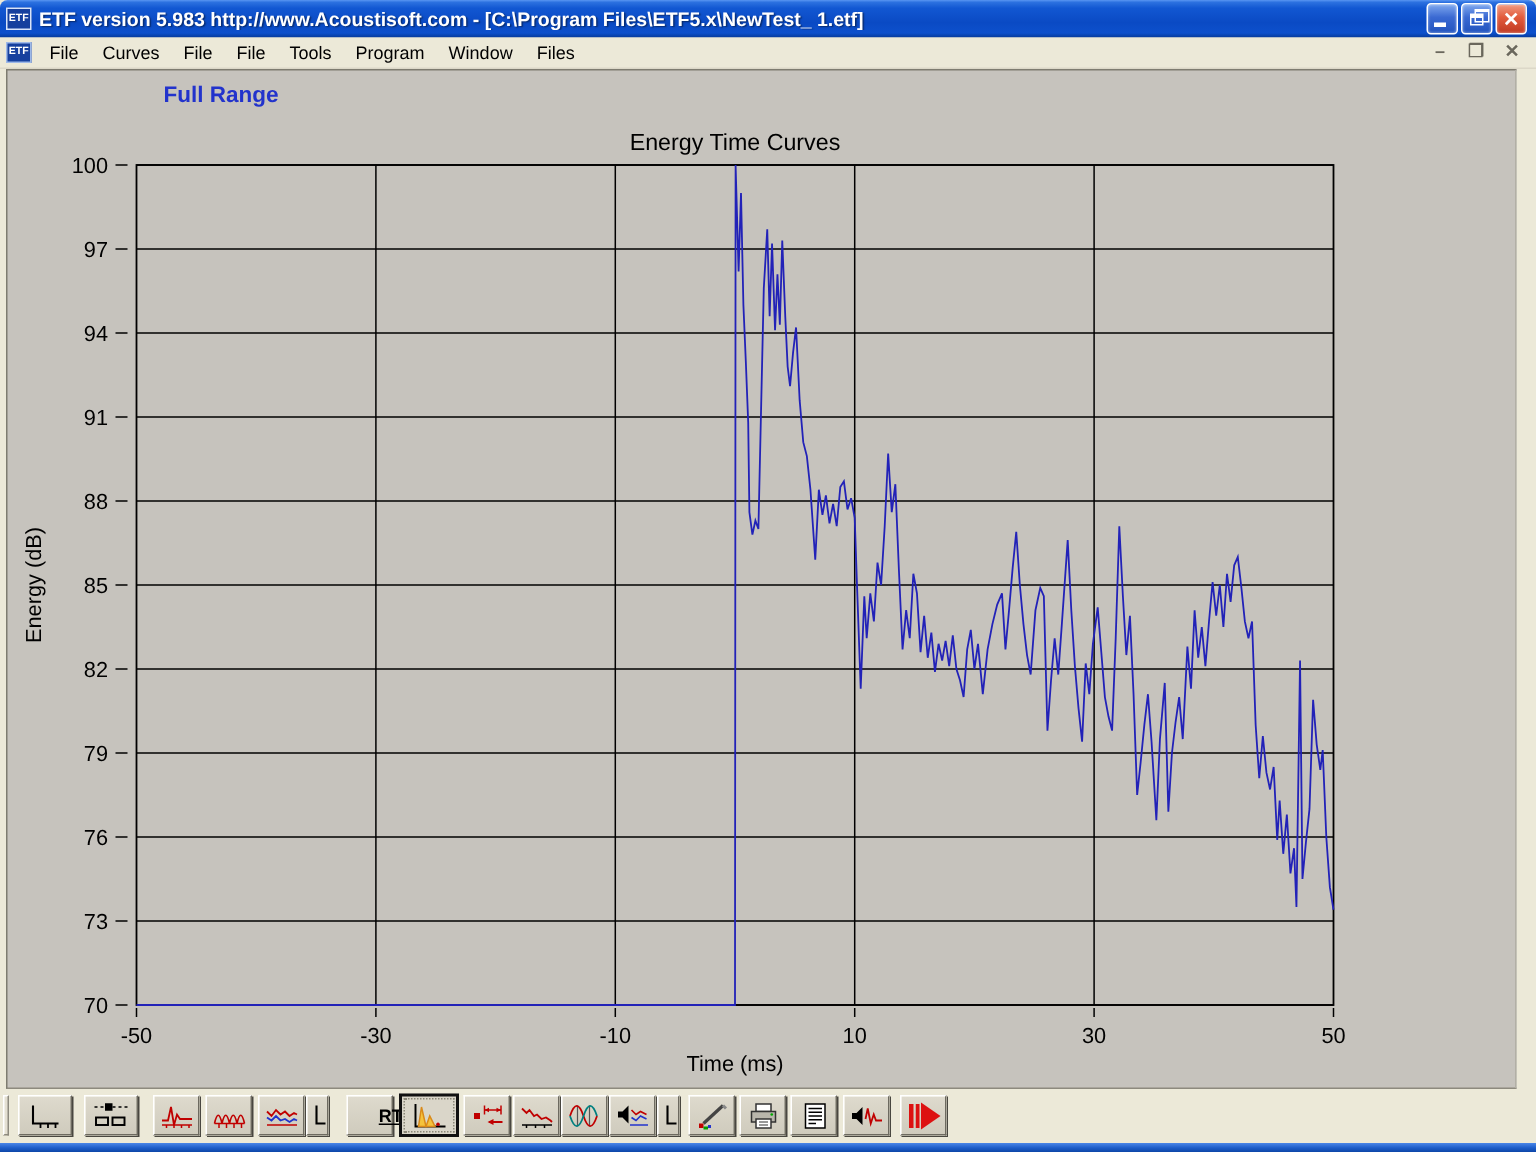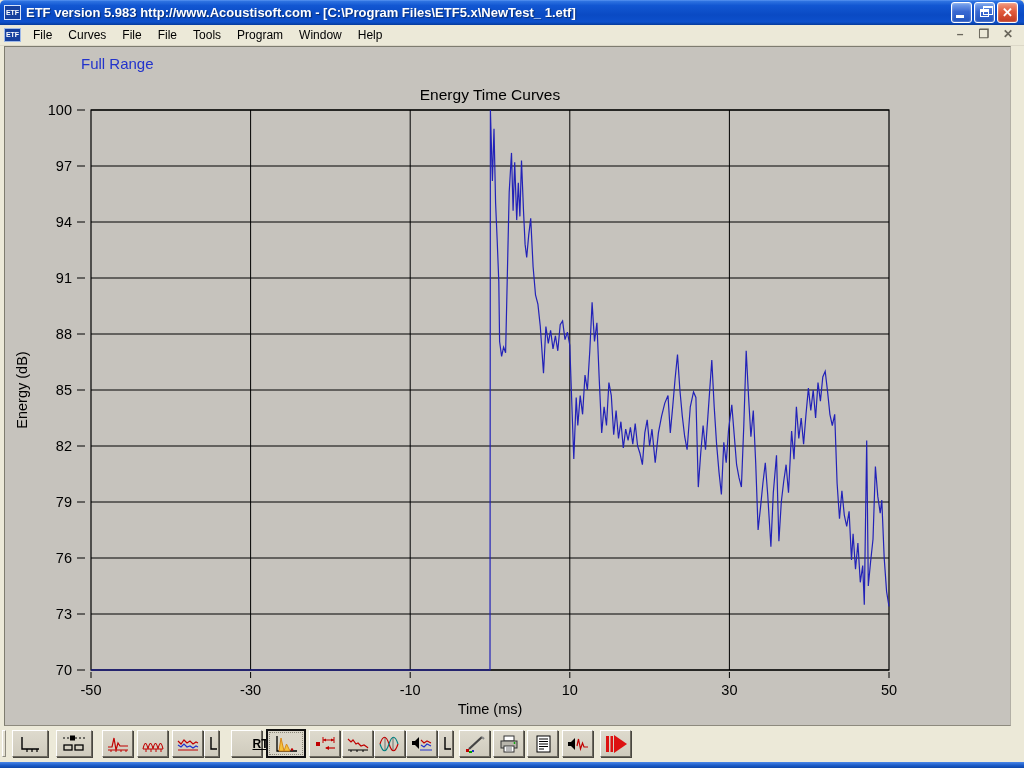--- a/index.html
+++ b/index.html
@@ -50,21 +50,21 @@
   .mdi-btn { width:16px; height:14px; text-align:center; line-height:13px; cursor:default; }
 
   
   .client {
     position:absolute; left:4px; top:46px; width:1007px; height:680px;
     background:#c6c3bd;
     border-top:1px solid #7e7c70; border-left:1px solid #7e7c70;
     border-right:1px solid #b2afa5; border-bottom:1px solid #8d8a7e;
   }
   .view-range {
-    position:absolute; left:76px; top:8px; font-size:15px; font-weight:normal; color:#2233cc;
+    position:absolute; left:104px; top:8px; font-size:15px; font-weight:bold; color:#2233cc;
   }
   #chart { position:absolute; left:0; top:0; }
   #chart text { font-family:"Liberation Sans",sans-serif; fill:#000; }
 
   
   .toolbar {
     position:absolute; left:0; top:726px; width:1024px; height:36px;
     background:#ece9d8; display:flex; align-items:flex-start; padding-top:4px;
   }
   .gripper {
@@ -121,21 +121,21 @@
   <div class="menubar">
     <span class="doc-icon">ETF</span>
     <div class="menu-items" id="menu-items">
         <span class="menu-item">File</span>
         <span class="menu-item">Curves</span>
         <span class="menu-item">File</span>
         <span class="menu-item">File</span>
         <span class="menu-item">Tools</span>
         <span class="menu-item">Program</span>
         <span class="menu-item">Window</span>
-        <span class="menu-item">Help</span>
+        <span class="menu-item">Files</span>
       </div>
     <div class="mdi-controls">
       <span class="mdi-btn">–</span>
       <span class="mdi-btn">❐</span>
       <span class="mdi-btn">✕</span>
     </div>
   </div>
 
   <div class="client">
     <svg id="chart" width="1005" height="678" viewBox="0 0 1005 678">

